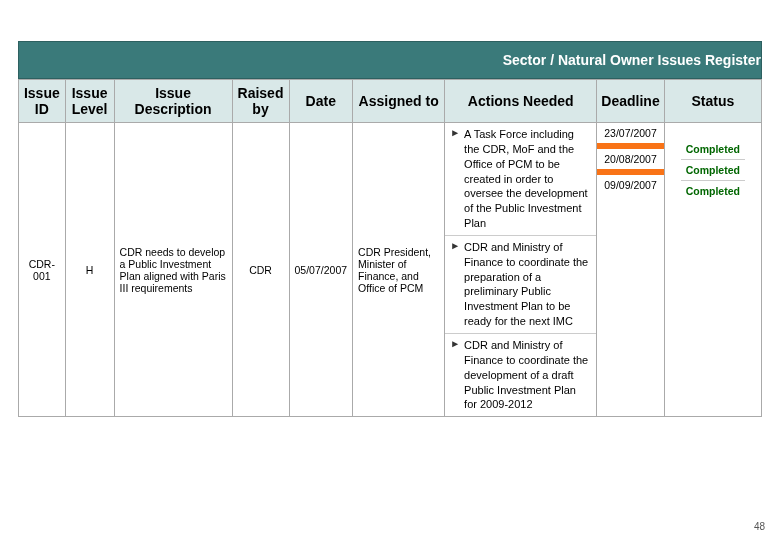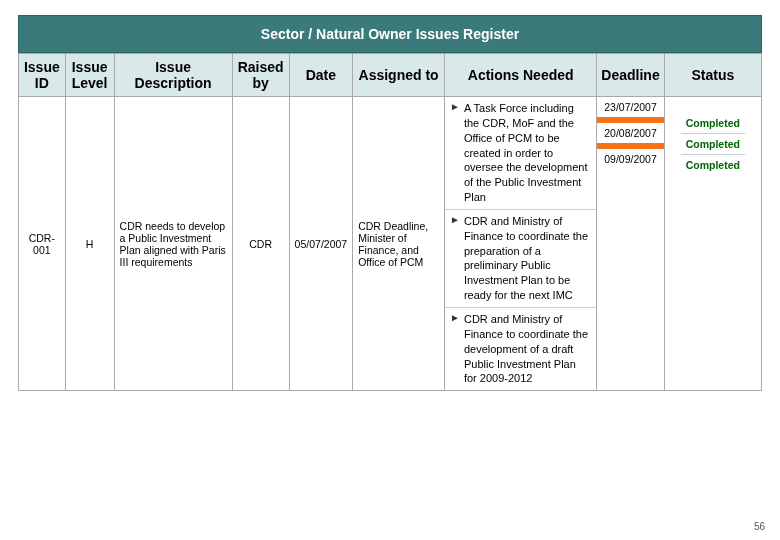--- a/index.html
+++ b/index.html
@@ -11,25 +11,26 @@
       width: 780px;
       min-height: 540px;
       position: relative;
     }
     .page-wrapper {
       padding: 15px 18px 10px 18px;
     }
     .register-title {
       background-color: #3a7a7a;
       color: #fff;
-      text-align: center;
+      text-align: right;
       font-size: 14px;
       font-weight: bold;
       padding: 10px 0;
       border: 1px solid #2d6060;
+      margin-top: 26px;
     }
     table {
       width: 100%;
       border-collapse: collapse;
       border: 1px solid #aaa;
     }
     thead tr th {
       background-color: #d9e8e8;
       border: 1px solid #aaa;
       padding: 5px 4px;
@@ -131,21 +132,21 @@
         <th><span>Status</span></th>
       </tr>
     </thead>
     <tbody>
       <tr>
         <td class="row-span-cell" rowspan="1" style="vertical-align:middle; text-align:center;">CDR-001</td>
         <td class="row-span-cell" style="vertical-align:middle; text-align:center;">H</td>
         <td style="vertical-align:middle;">CDR needs to develop a Public Investment Plan aligned with Paris III requirements</td>
         <td class="cell-center" style="vertical-align:middle;">CDR</td>
         <td class="cell-center" style="vertical-align:middle;text-align:right;">05/07/2007</td>
-        <td style="vertical-align:middle;">CDR Deadline, Minister of Finance, and Office of PCM</td>
+        <td style="vertical-align:middle;">CDR President, Minister of Finance, and Office of PCM</td>
         <td class="actions-cell">
           <div class="action-row">
             <span class="bullet">►</span>
             <span class="action-text">A Task Force including the CDR, MoF and the Office of PCM to be created in order to oversee the development of the Public Investment Plan</span>
           </div>
           <div class="action-row">
             <span class="bullet">►</span>
             <span class="action-text">CDR and Ministry of Finance to coordinate the preparation of a preliminary Public Investment Plan to be ready for the next IMC</span>
           </div>
           <div class="action-row">
@@ -167,13 +168,13 @@
           </div>
           <div class="status-row">
             <span class="status-completed">Completed</span>
           </div>
         </td>
       </tr>
     </tbody>
   </table>
 </div>
 
-<div class="page-num">56</div>
+<div class="page-num">48</div>
 
 </body></html>

